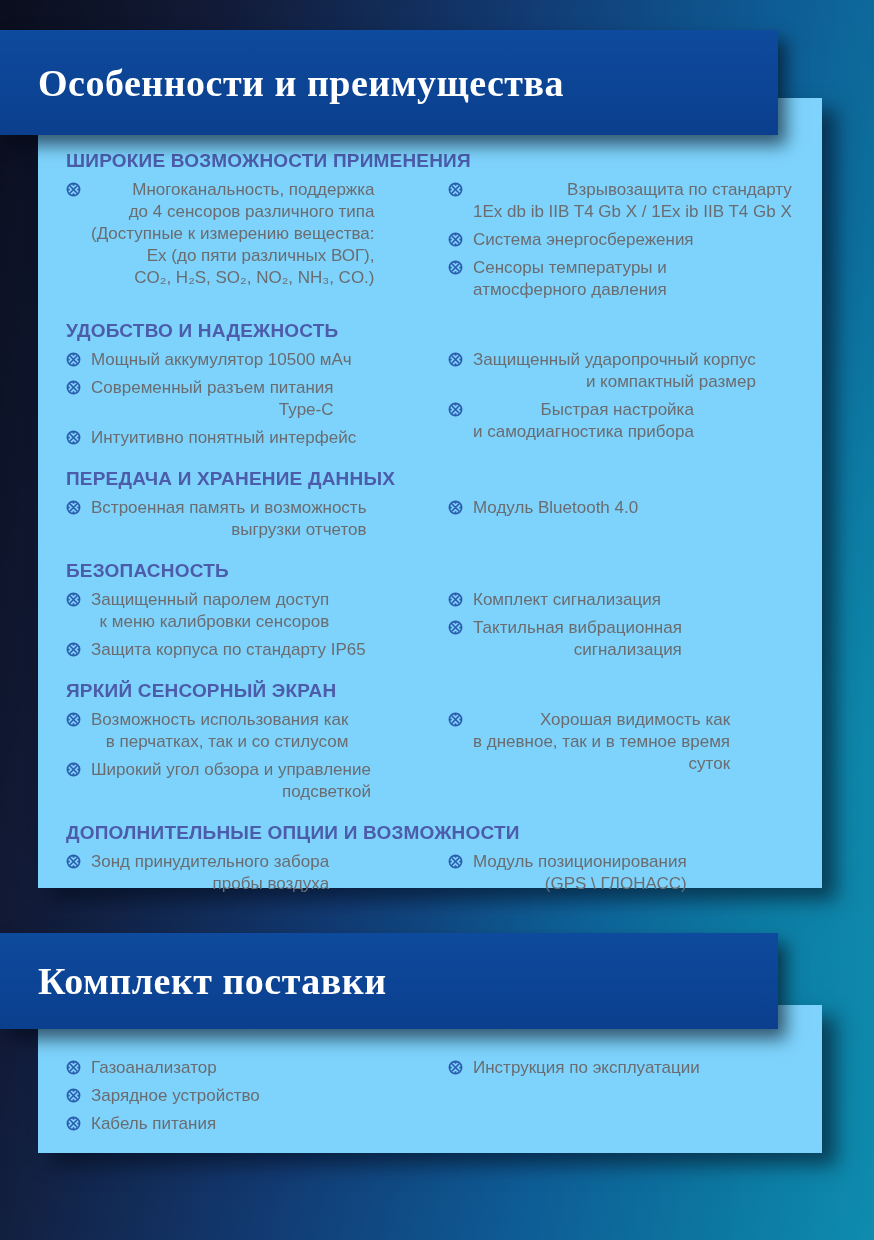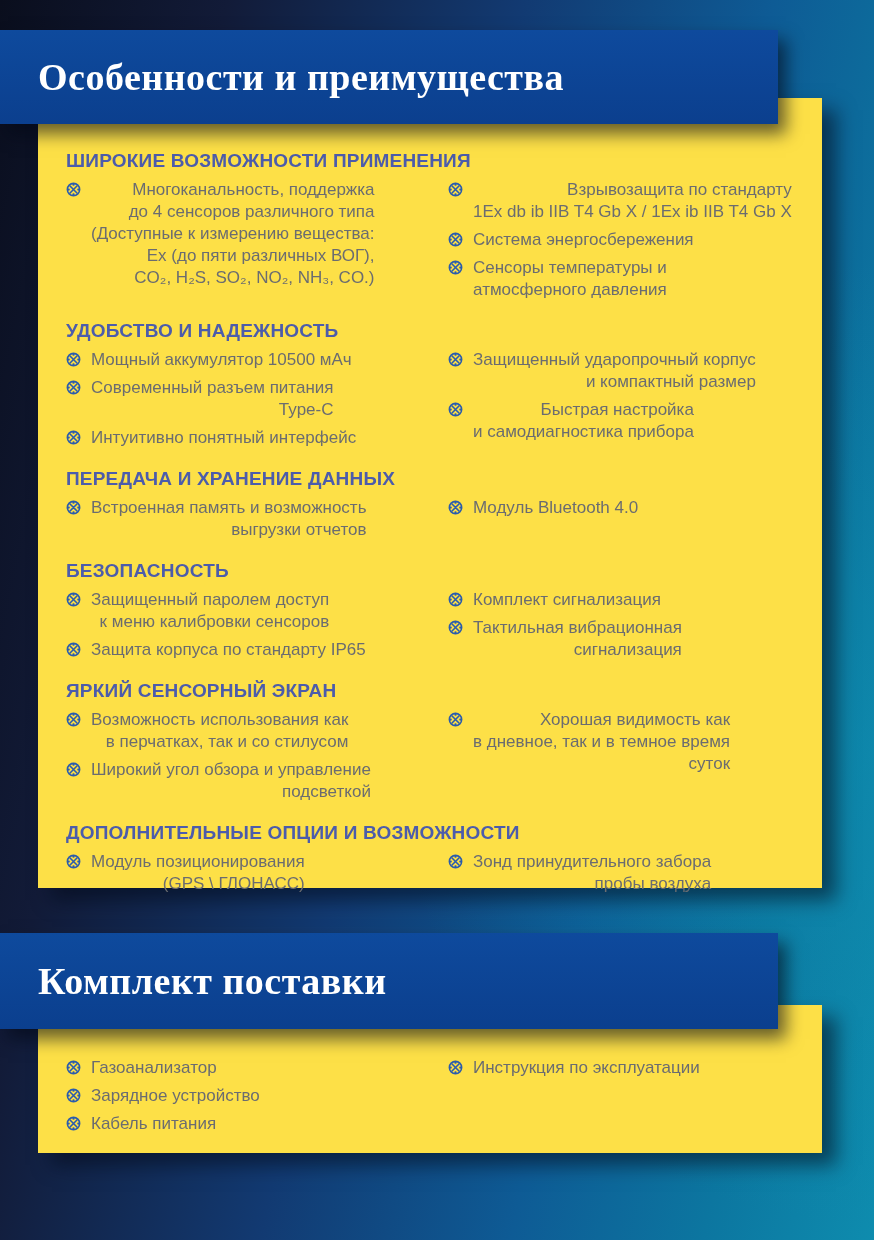--- a/index.html
+++ b/index.html
@@ -13,24 +13,24 @@
   .banner{
     position:absolute;left:0;width:778px;z-index:3;
     background:linear-gradient(180deg, var(--banner-color) 0%, var(--banner-color-dark) 100%);
     box-shadow:8px 10px 16px rgba(3,8,22,0.6);
     display:flex;align-items:center;
   }
   .banner-title{
     color:#ffffff;font-family:"Liberation Serif", serif;font-weight:bold;
     font-size:38px;margin:0;padding-left:38px;letter-spacing:0.5px;
   }
-  #banner-features{top:30px;height:94px;}
+  #banner-features{top:30px;height:105px;}
   #banner-package{top:933px;height:96px;}
   .card{
-    position:absolute;left:38px;width:784px;background:#fde047;z-index:2;
+    position:absolute;left:38px;width:784px;background:#7dd3fc;z-index:2;
     box-shadow:14px 12px 18px rgba(3,9,24,0.55);
     box-sizing:border-box;
   }
   #card-features{top:98px;height:790px;padding:52px 22px 0 28px;}
   #card-package{top:1005px;height:148px;padding:52px 22px 0 28px;}
   .section{margin-bottom:13px;}
   .section-heading{
     color:var(--heading-color);font-weight:bold;font-size:19px;
     margin:0 0 7px 0;letter-spacing:0.2px;
   }
@@ -352,38 +352,38 @@
               <span class="bullet">
                 <svg viewBox="0 0 20 20" aria-hidden="true">
                   <circle cx="10" cy="10" r="8.2" fill="none" stroke="currentColor" stroke-width="2.1"></circle>
                   <path d="M5.4 5.4 L14.6 14.6 M14.6 5.4 L5.4 14.6" stroke="currentColor" stroke-width="2.1" stroke-linecap="round" fill="none"></path>
                   <circle cx="10" cy="3.6" r="1.5" fill="currentColor"></circle>
                   <circle cx="10" cy="16.4" r="1.5" fill="currentColor"></circle>
                   <circle cx="3.6" cy="10" r="1.5" fill="currentColor"></circle>
                   <circle cx="16.4" cy="10" r="1.5" fill="currentColor"></circle>
                 </svg>
               </span>
+              <span class="item-text">Зонд принудительного забора
+пробы воздуха</span>
+            </li>
+          </ul>
+          <ul class="bullet-list">
+            <li class="bullet-item">
+              <span class="bullet">
+                <svg viewBox="0 0 20 20" aria-hidden="true">
+                  <circle cx="10" cy="10" r="8.2" fill="none" stroke="currentColor" stroke-width="2.1"></circle>
+                  <path d="M5.4 5.4 L14.6 14.6 M14.6 5.4 L5.4 14.6" stroke="currentColor" stroke-width="2.1" stroke-linecap="round" fill="none"></path>
+                  <circle cx="10" cy="3.6" r="1.5" fill="currentColor"></circle>
+                  <circle cx="10" cy="16.4" r="1.5" fill="currentColor"></circle>
+                  <circle cx="3.6" cy="10" r="1.5" fill="currentColor"></circle>
+                  <circle cx="16.4" cy="10" r="1.5" fill="currentColor"></circle>
+                </svg>
+              </span>
               <span class="item-text">Модуль позиционирования
 (GPS \ ГЛОНАСС)</span>
-            </li>
-          </ul>
-          <ul class="bullet-list">
-            <li class="bullet-item">
-              <span class="bullet">
-                <svg viewBox="0 0 20 20" aria-hidden="true">
-                  <circle cx="10" cy="10" r="8.2" fill="none" stroke="currentColor" stroke-width="2.1"></circle>
-                  <path d="M5.4 5.4 L14.6 14.6 M14.6 5.4 L5.4 14.6" stroke="currentColor" stroke-width="2.1" stroke-linecap="round" fill="none"></path>
-                  <circle cx="10" cy="3.6" r="1.5" fill="currentColor"></circle>
-                  <circle cx="10" cy="16.4" r="1.5" fill="currentColor"></circle>
-                  <circle cx="3.6" cy="10" r="1.5" fill="currentColor"></circle>
-                  <circle cx="16.4" cy="10" r="1.5" fill="currentColor"></circle>
-                </svg>
-              </span>
-              <span class="item-text">Зонд принудительного забора
-пробы воздуха</span>
             </li>
           </ul>
         </div>
       </div>
     </div>
 </div>
 
 <div class="banner" id="banner-features">
   <h1 class="banner-title">Особенности и преимущества</h1>
 </div>

